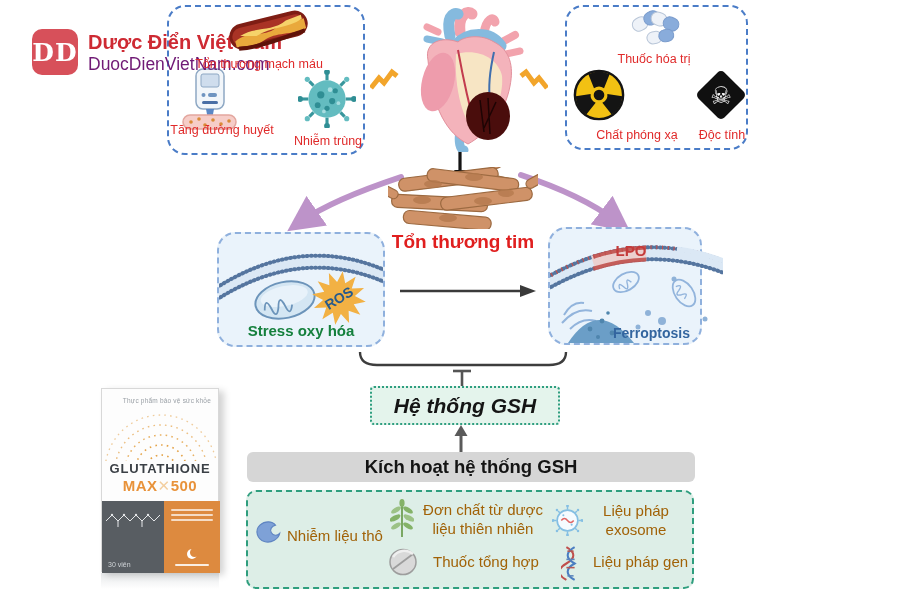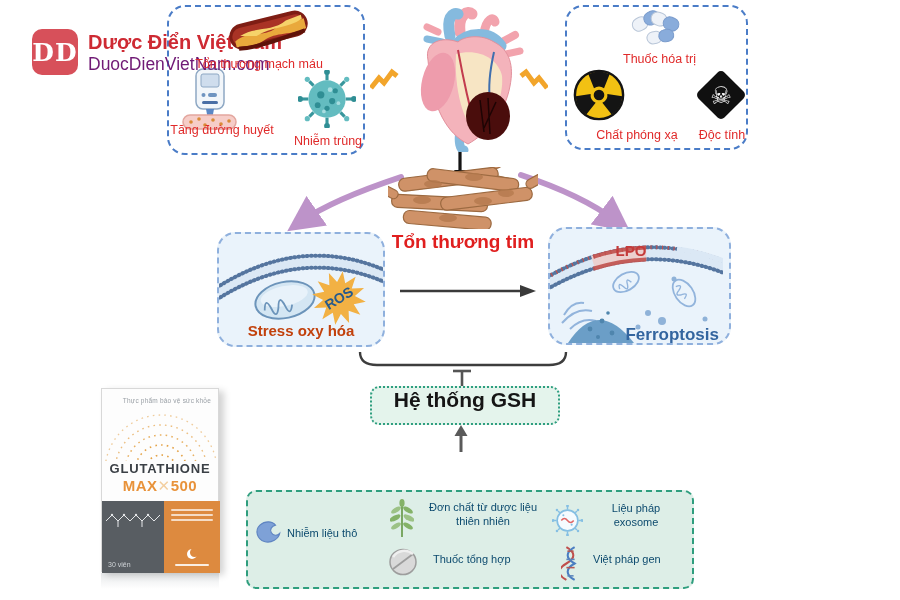--- a/index.html
+++ b/index.html
@@ -17,36 +17,36 @@
 
   
   .factor-box { border:2px dashed #4a7cc7; border-radius:18px; background:#fff; z-index:1; }
   .box-left  { left:167px; top:5px;  width:198px; height:150px; }
   .box-right { left:565px; top:5px;  width:183px; height:145px; }
   .red-label { color:#e02a2a; font-size:12.5px; text-align:center; white-space:nowrap; z-index:5; }
 
   
   .cell-box { border:2px dashed #8fb0dd; border-radius:18px; background:#eaf3fb; z-index:1; }
   .stress-box { left:217px; top:232px; width:168px; height:115px; }
-  .ferro-box  { left:548px; top:227px; width:183px; height:118px; }
-  .stress-label { left:0; right:0; top:88px; text-align:center; font-size:15px; font-weight:bold; color:#c2410c; }
-  .ferro-label { right:10px; top:96px; font-size:17px; font-weight:bold; color:#33659f; white-space:nowrap; }
+  .ferro-box  { left:548px; top:227px; width:154px; height:118px; }
+  .stress-label { left:0; right:0; top:88px; text-align:center; font-size:15px; font-weight:bold; color:#15803d; }
+  .ferro-label { right:10px; top:96px; font-size:14px; font-weight:bold; color:#33659f; white-space:nowrap; }
 
   .heart-damage { left:390px; top:231px; width:146px; text-align:center; font-size:19px; font-weight:bold; color:#e01f1f; white-space:nowrap; z-index:2; }
 
   .gsh-box { left:370px; top:386px; width:190px; height:39px; background:#e4f4ec; border:2.5px dotted #2e9e7f;
-    border-radius:9px; display:flex; align-items:flex-start; justify-content:center; }
+    border-radius:4px; display:flex; align-items:center; justify-content:center;font-style:italic; }
   .gsh-box span { font-size:21px; font-weight:bold; color:#151515; }
 
   .activation-bar { left:247px; top:452px; width:448px; height:30px; background:#d6d6d6; border-radius:6px;
     display:flex; align-items:center; justify-content:center; }
   .activation-bar span { font-size:18.5px; font-weight:bold; color:#141414; }
 
   .methods-box { left:246px; top:490px; width:448px; height:99px; background:#ddeee7; border:2px dashed #2f9e7e; border-radius:10px; z-index:1; }
-  .method-label { font-size:11px; color:#0c4a6e; z-index:2; }
+  .method-label { font-size:15px; color:#a16207; z-index:2; }
   .center-2line { text-align:center; line-height:1.25; }
 
   
   .product { left:101px; top:388px; width:118px; height:184px; background:#fdfdfd; border:1px solid #d8d8d8;
     box-shadow:5px 3px 7px rgba(0,0,0,.18); z-index:2; }
   .product-tagline { right:7px; top:8px; font-size:6.5px; color:#9aa0a6; letter-spacing:.2px; }
   .product-name { left:0; right:0; top:72px; text-align:center; font-size:13px; font-weight:600; color:#3b4046; letter-spacing:.8px; }
   .product-variant { left:0; right:0; top:88px; text-align:center; font-size:15px; font-weight:bold; letter-spacing:.5px; }
   .product-variant .mx { color:#e8923a; }
   .product-variant .times { color:#f3cfa0; font-weight:normal; }
@@ -144,21 +144,21 @@
     </g>
     <g transform="translate(34,4) rotate(22)">
       <rect x="0" y="0" width="16" height="13" rx="6.5" fill="#eef2f8" stroke="#b9c6d8"></rect>
       <rect x="13" y="0" width="16" height="13" rx="6.5" fill="#89acdb" stroke="#7b9ccc"></rect>
     </g>
     <g transform="translate(26,27) rotate(-10)">
       <rect x="0" y="0" width="15" height="12" rx="6" fill="#eef2f8" stroke="#b9c6d8"></rect>
       <rect x="12" y="0" width="15" height="12" rx="6" fill="#89acdb" stroke="#7b9ccc"></rect>
     </g>
   </svg>
-  <div class="abs red-label" style="left:612px; top:52px; width:84px;text-align:right;">Thuốc hóa trị</div>
+  <div class="abs red-label" style="left:612px; top:52px; width:84px;">Thuốc hóa trị</div>
 
   <svg class="abs" style="left:572px; top:68px; z-index:2;" width="54" height="54" viewBox="0 0 56 56">
     <circle cx="28" cy="28" r="25" fill="#f2c113" stroke="#141414" stroke-width="2.5"></circle>
     <g fill="#141414">
       <path transform="translate(28,28)" d="M -5.2,-7 A 8.7,8.7 0 0 1 5.2,-7 L 11,-21.5 A 23.5,23.5 0 0 0 -11,-21.5 Z"></path>
       <path transform="translate(28,28) rotate(120)" d="M -5.2,-7 A 8.7,8.7 0 0 1 5.2,-7 L 11,-21.5 A 23.5,23.5 0 0 0 -11,-21.5 Z"></path>
       <path transform="translate(28,28) rotate(240)" d="M -5.2,-7 A 8.7,8.7 0 0 1 5.2,-7 L 11,-21.5 A 23.5,23.5 0 0 0 -11,-21.5 Z"></path>
       <circle cx="28" cy="28" r="5.5"></circle>
     </g>
   </svg>
@@ -323,20 +323,23 @@
 
   <div class="abs gsh-box">
     <span>Hệ thống GSH</span>
   </div>
 
   <svg class="abs" style="left:452px; top:425px;" width="18" height="28" viewBox="0 0 18 28">
     <line x1="9" y1="27" x2="9" y2="9" stroke="#5a5a5a" stroke-width="3"></line>
     <polygon points="9,0 2.5,11 15.5,11" fill="#5a5a5a"></polygon>
   </svg>
 
+  <div class="abs activation-bar">
+    <span>Kích hoạt hệ thống GSH</span>
+  </div>
 
   <div class="abs methods-box"></div>
 
   <svg class="abs" style="left:254px; top:518px; z-index:2;" width="30" height="28" viewBox="0 0 30 28">
     <path d="M8,22 C2,18 1,9 8,5 C14,2 21,4 23,9 C19,9 16,12 17,15 C18,19 22,20 25,18 C23,23 14,26 8,22 Z" fill="#7ea1d7" stroke="#5f85c2" stroke-width="1.2" transform="rotate(-15 15 14)"></path>
   </svg>
   <div class="abs method-label" style="left:287px; top:527px;">Nhiễm liệu thô</div>
 
   <svg class="abs" style="left:390px; top:499px; z-index:2;" width="24" height="40" viewBox="0 0 24 40">
     <path d="M12,38 C12,26 12,12 12,4" stroke="#6f9f55" stroke-width="1.8" fill="none"></path>
@@ -386,21 +389,21 @@
   <div class="abs method-label" style="left:433px; top:553px;">Thuốc tổng hợp</div>
 
   <svg class="abs" style="left:561px; top:546px; z-index:2;" width="19" height="35" viewBox="0 0 18 34">
     <path d="M5,1 C14,6 14,12 5,17 C-4,22 -4,28 5,33" stroke="#c0504d" stroke-width="2" fill="none"></path>
     <path d="M13,1 C4,6 4,12 13,17 C4,22 4,28 13,33" stroke="#4b7ec2" stroke-width="2" fill="none"></path>
     <line x1="6" y1="5" x2="12" y2="5" stroke="#b65a55" stroke-width="1.5"></line>
     <line x1="5" y1="13" x2="13" y2="13" stroke="#5b84bb" stroke-width="1.5"></line>
     <line x1="5" y1="21" x2="13" y2="21" stroke="#b65a55" stroke-width="1.5"></line>
     <line x1="6" y1="29" x2="12" y2="29" stroke="#5b84bb" stroke-width="1.5"></line>
   </svg>
-  <div class="abs method-label" style="left:593px; top:553px;">Việt pháp gen</div>
+  <div class="abs method-label" style="left:593px; top:553px;">Liệu pháp gen</div>
 
   <div class="abs product">
     <div class="abs product-tagline">Thực phẩm bảo vệ sức khỏe</div>
     <svg class="abs" style="left:0; top:16px;" width="118" height="56" viewBox="0 0 118 56">
       <g fill="none" stroke="#e4a348" stroke-dasharray="1.6 4.2">
         <circle cx="59" cy="66" r="16" stroke-width="1.6"></circle>
         <circle cx="59" cy="66" r="26" stroke-width="1.6"></circle>
         <circle cx="59" cy="66" r="36" stroke-width="1.5" opacity=".85"></circle>
         <circle cx="59" cy="66" r="46" stroke-width="1.4" opacity=".7"></circle>
         <circle cx="59" cy="66" r="56" stroke-width="1.3" opacity=".55"></circle>

